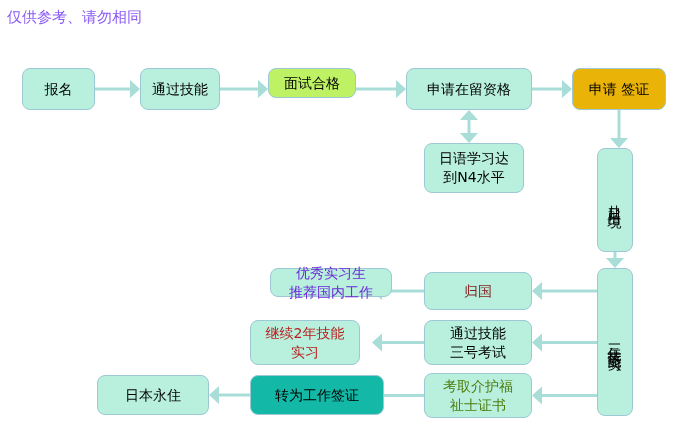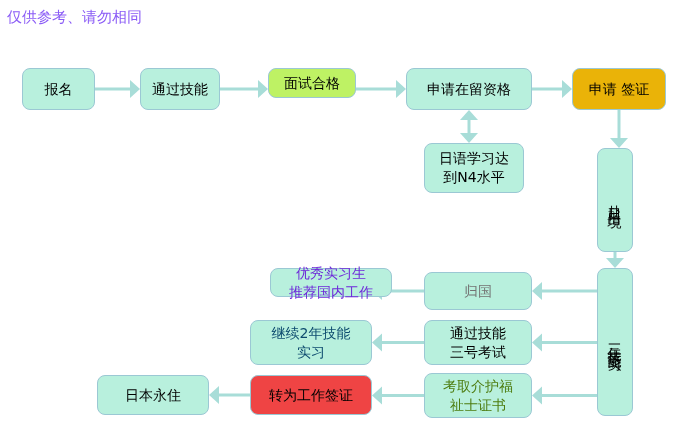--- a/index.html
+++ b/index.html
@@ -104,26 +104,26 @@
       <div class="node" style="left: 406px; top: 68px; width: 126px; height: 42px; background: rgb(184, 240, 221); border-color: rgb(155, 200, 212); color: rgb(0, 0, 0);"><span>申请在留资格</span></div>
       <div class="node" style="left: 572px; top: 68px; width: 94px; height: 42px; background: #eab308; border-color: rgb(155, 200, 212); color: rgb(0, 0, 0);"><span>申请 签证</span></div>
       <div class="node" style="left: 424px; top: 143px; width: 100px; height: 50px; background: rgb(184, 240, 221); border-color: rgb(155, 200, 212); color: rgb(0, 0, 0);"><span>日语学习达
 到N4水平</span></div>
       <div class="node vertical" style="left: 597px; top: 148px; width: 36px; height: 104px; background: rgb(184, 240, 221); border-color: rgb(155, 200, 212); color: rgb(0, 0, 0);">
         <span>赴日出境</span>
       </div>
       <div class="node vertical" style="left: 597px; top: 268px; width: 36px; height: 148px; background: rgb(184, 240, 221); border-color: rgb(155, 200, 212); color: rgb(0, 0, 0);">
         <span>三年技能实习</span>
       </div>
-      <div class="node" style="left: 424px; top: 272px; width: 108px; height: 38px; background: rgb(184, 240, 221); border-color: rgb(155, 200, 212); color: #737373;"><span>归国</span></div>
+      <div class="node" style="left: 424px; top: 272px; width: 108px; height: 38px; background: rgb(184, 240, 221); border-color: rgb(155, 200, 212); color: #7f1d1d;"><span>归国</span></div>
       <div class="node" style="left: 424px; top: 320px; width: 108px; height: 45px; background: rgb(184, 240, 221); border-color: rgb(155, 200, 212); color: rgb(0, 0, 0);"><span>通过技能
 三号考试</span></div>
       <div class="node" style="left: 424px; top: 373px; width: 108px; height: 45px; background: rgb(184, 240, 221); border-color: rgb(155, 200, 212); color: #4d7c0f;"><span>考取介护福
 祉士证书</span></div>
       <div class="node" style="left: 250px; top: 268px; width: 122px; height: 29px; background: rgb(184, 240, 221); border-color: rgb(155, 200, 212); color: #6d28d9; margin-left: 20px;"><span>优秀实习生
 推荐国内工作</span></div>
-      <div class="node" style="left: 250px; top: 320px; width: 122px; height: 45px; background: rgb(184, 240, 221); border-color: rgb(155, 200, 212); color: #0c4a6e;"><span>继续2年技能
+      <div class="node" style="left: 250px; top: 320px; width: 110px; height: 45px; background: rgb(184, 240, 221); border-color: rgb(155, 200, 212); color: #b91c1c;"><span>继续2年技能
 实习</span></div>
-      <div class="node" style="left: 250px; top: 375px; width: 122px; height: 40px; background: #ef4444; border-color: rgb(155, 200, 212); color: rgb(0, 0, 0);"><span>转为工作签证</span></div>
+      <div class="node" style="left: 250px; top: 375px; width: 134px; height: 40px; background: #14b8a6; border-color: rgb(155, 200, 212); color: rgb(0, 0, 0);"><span>转为工作签证</span></div>
       <div class="node" style="left: 97px; top: 375px; width: 112px; height: 40px; background: rgb(184, 240, 221); border-color: rgb(155, 200, 212); color: rgb(0, 0, 0); text-align: center;"><span>日本永住</span></div>
     </div>
 
 </div>
 
 </body></html>

